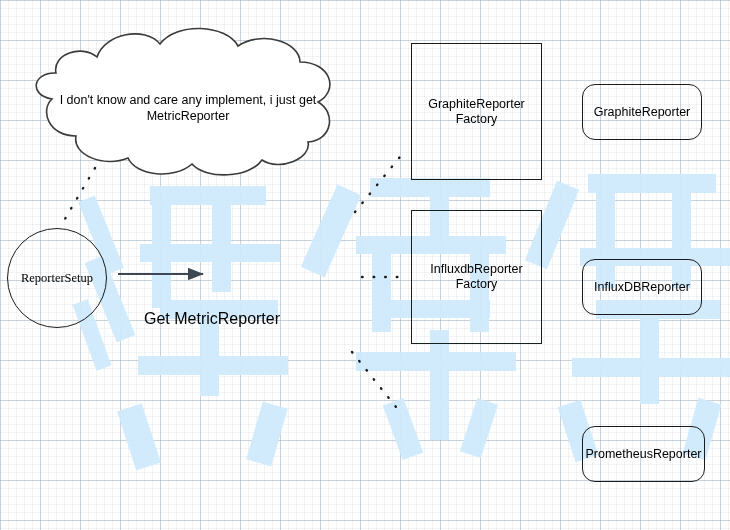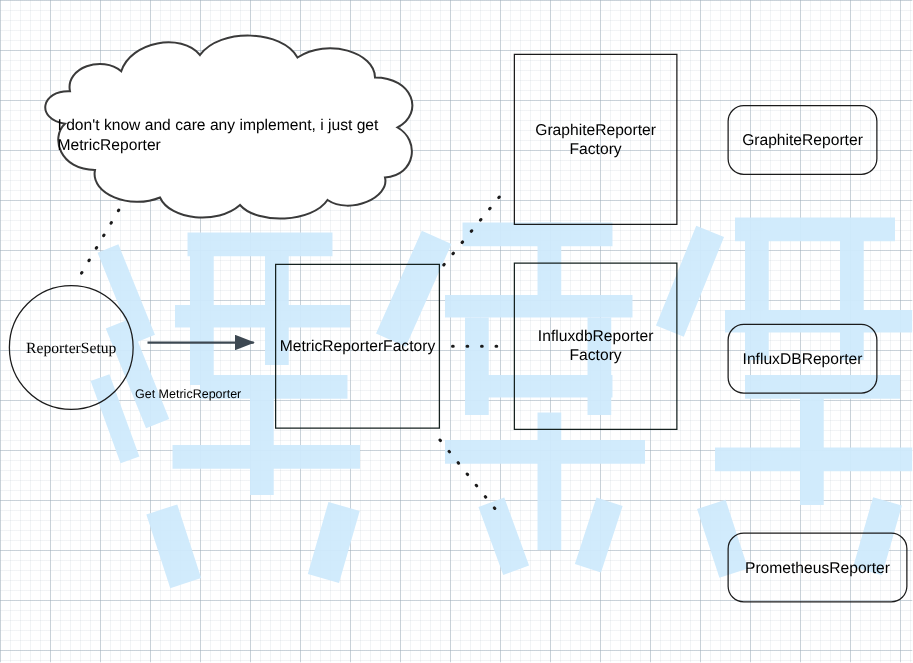--- a/index.html
+++ b/index.html
@@ -67,31 +67,32 @@
     border-radius: 13px;
   }
   .circle {
     border: 1.6px solid #1b1b1b;
     border-radius: 50%;
     font-family: Liberation Serif, serif;
   }
   .cloud-label {
     position: absolute;
     z-index: 3;
-    text-align: left;
+    text-align: center;
     color: #000000;
     font-size: 12.5px;
     line-height: 16px;
   }
   .edge-label {
     position: absolute;
     z-index: 3;
     color: #000000;
-    font-size: 10px;
+    font-size: 16px;
     white-space: nowrap;
+    margin-left: 36px;
   }
   .node span {
     display: block;
   }
 </style>
 </head>
 <body>
 
 <div id="canvas">
 
@@ -172,23 +173,20 @@
     <span>I don't know and care any implement, i just get</span>
     <span>MetricReporter</span>
   </div>
 
   <div class="node circle" style="left:7px; top:228px; width:100px; height:100px;">
     <span>ReporterSetup</span>
   </div>
 
   <div class="edge-label" style="left:108px; top:310px;">Get MetricReporter</div>
 
-  <div class="node rect accent" style="left:220px; top:211px; width:132px; height:132px;">
-    <span>MetricReporterFactory</span>
-  </div>
 
   <div class="node rect" style="left:411px; top:43px; width:131px; height:137px;">
     <div>
       <span>GraphiteReporter</span>
       <span>Factory</span>
     </div>
   </div>
 
   <div class="node rect accent" style="left:411px; top:210px; width:131px; height:134px;">
     <div>
@@ -199,17 +197,17 @@
 
 
   <div class="node rounded" style="left:582px; top:84px; width:120px; height:56px;">
     <span>GraphiteReporter</span>
   </div>
 
   <div class="node rounded" style="left:582px; top:259px; width:120px; height:56px;">
     <span>InfluxDBReporter</span>
   </div>
 
-  <div class="node rounded" style="left:582px; top:426px; width:144px; height:56px;">
+  <div class="node rounded" style="left:582px; top:426px; width:123px; height:56px;">
     <span>PrometheusReporter</span>
   </div>
 
 </div>
 
 </body></html>

